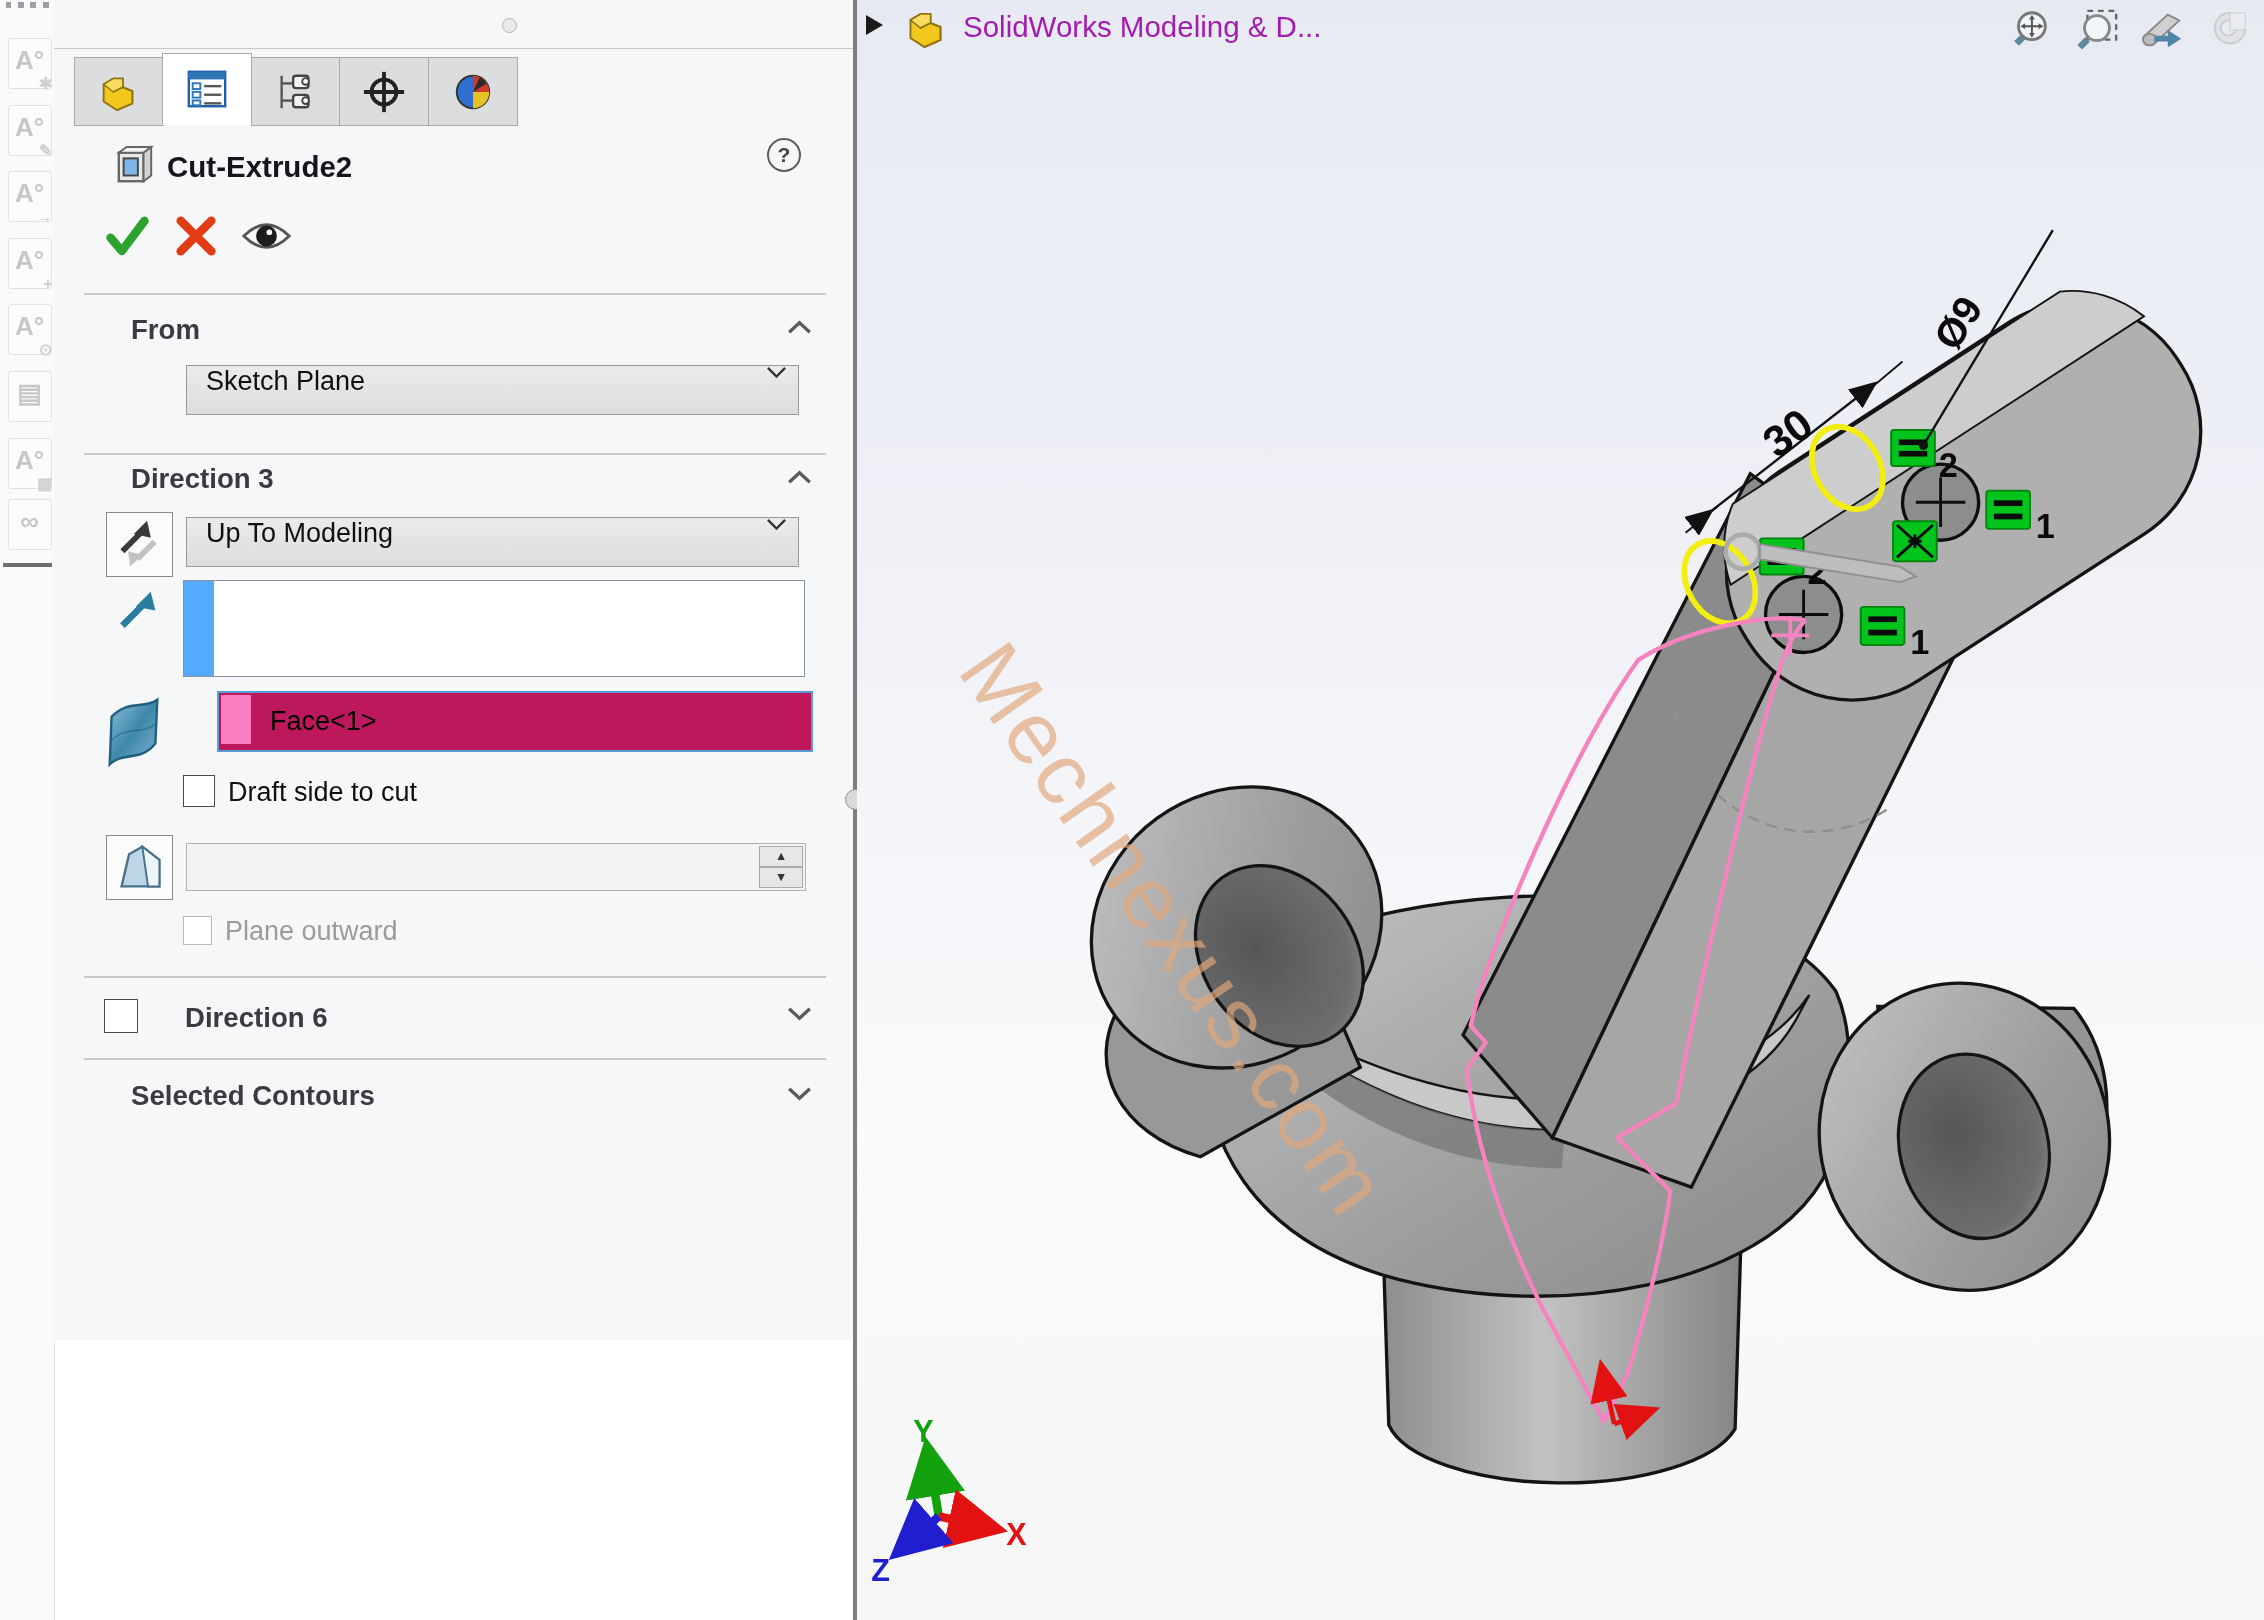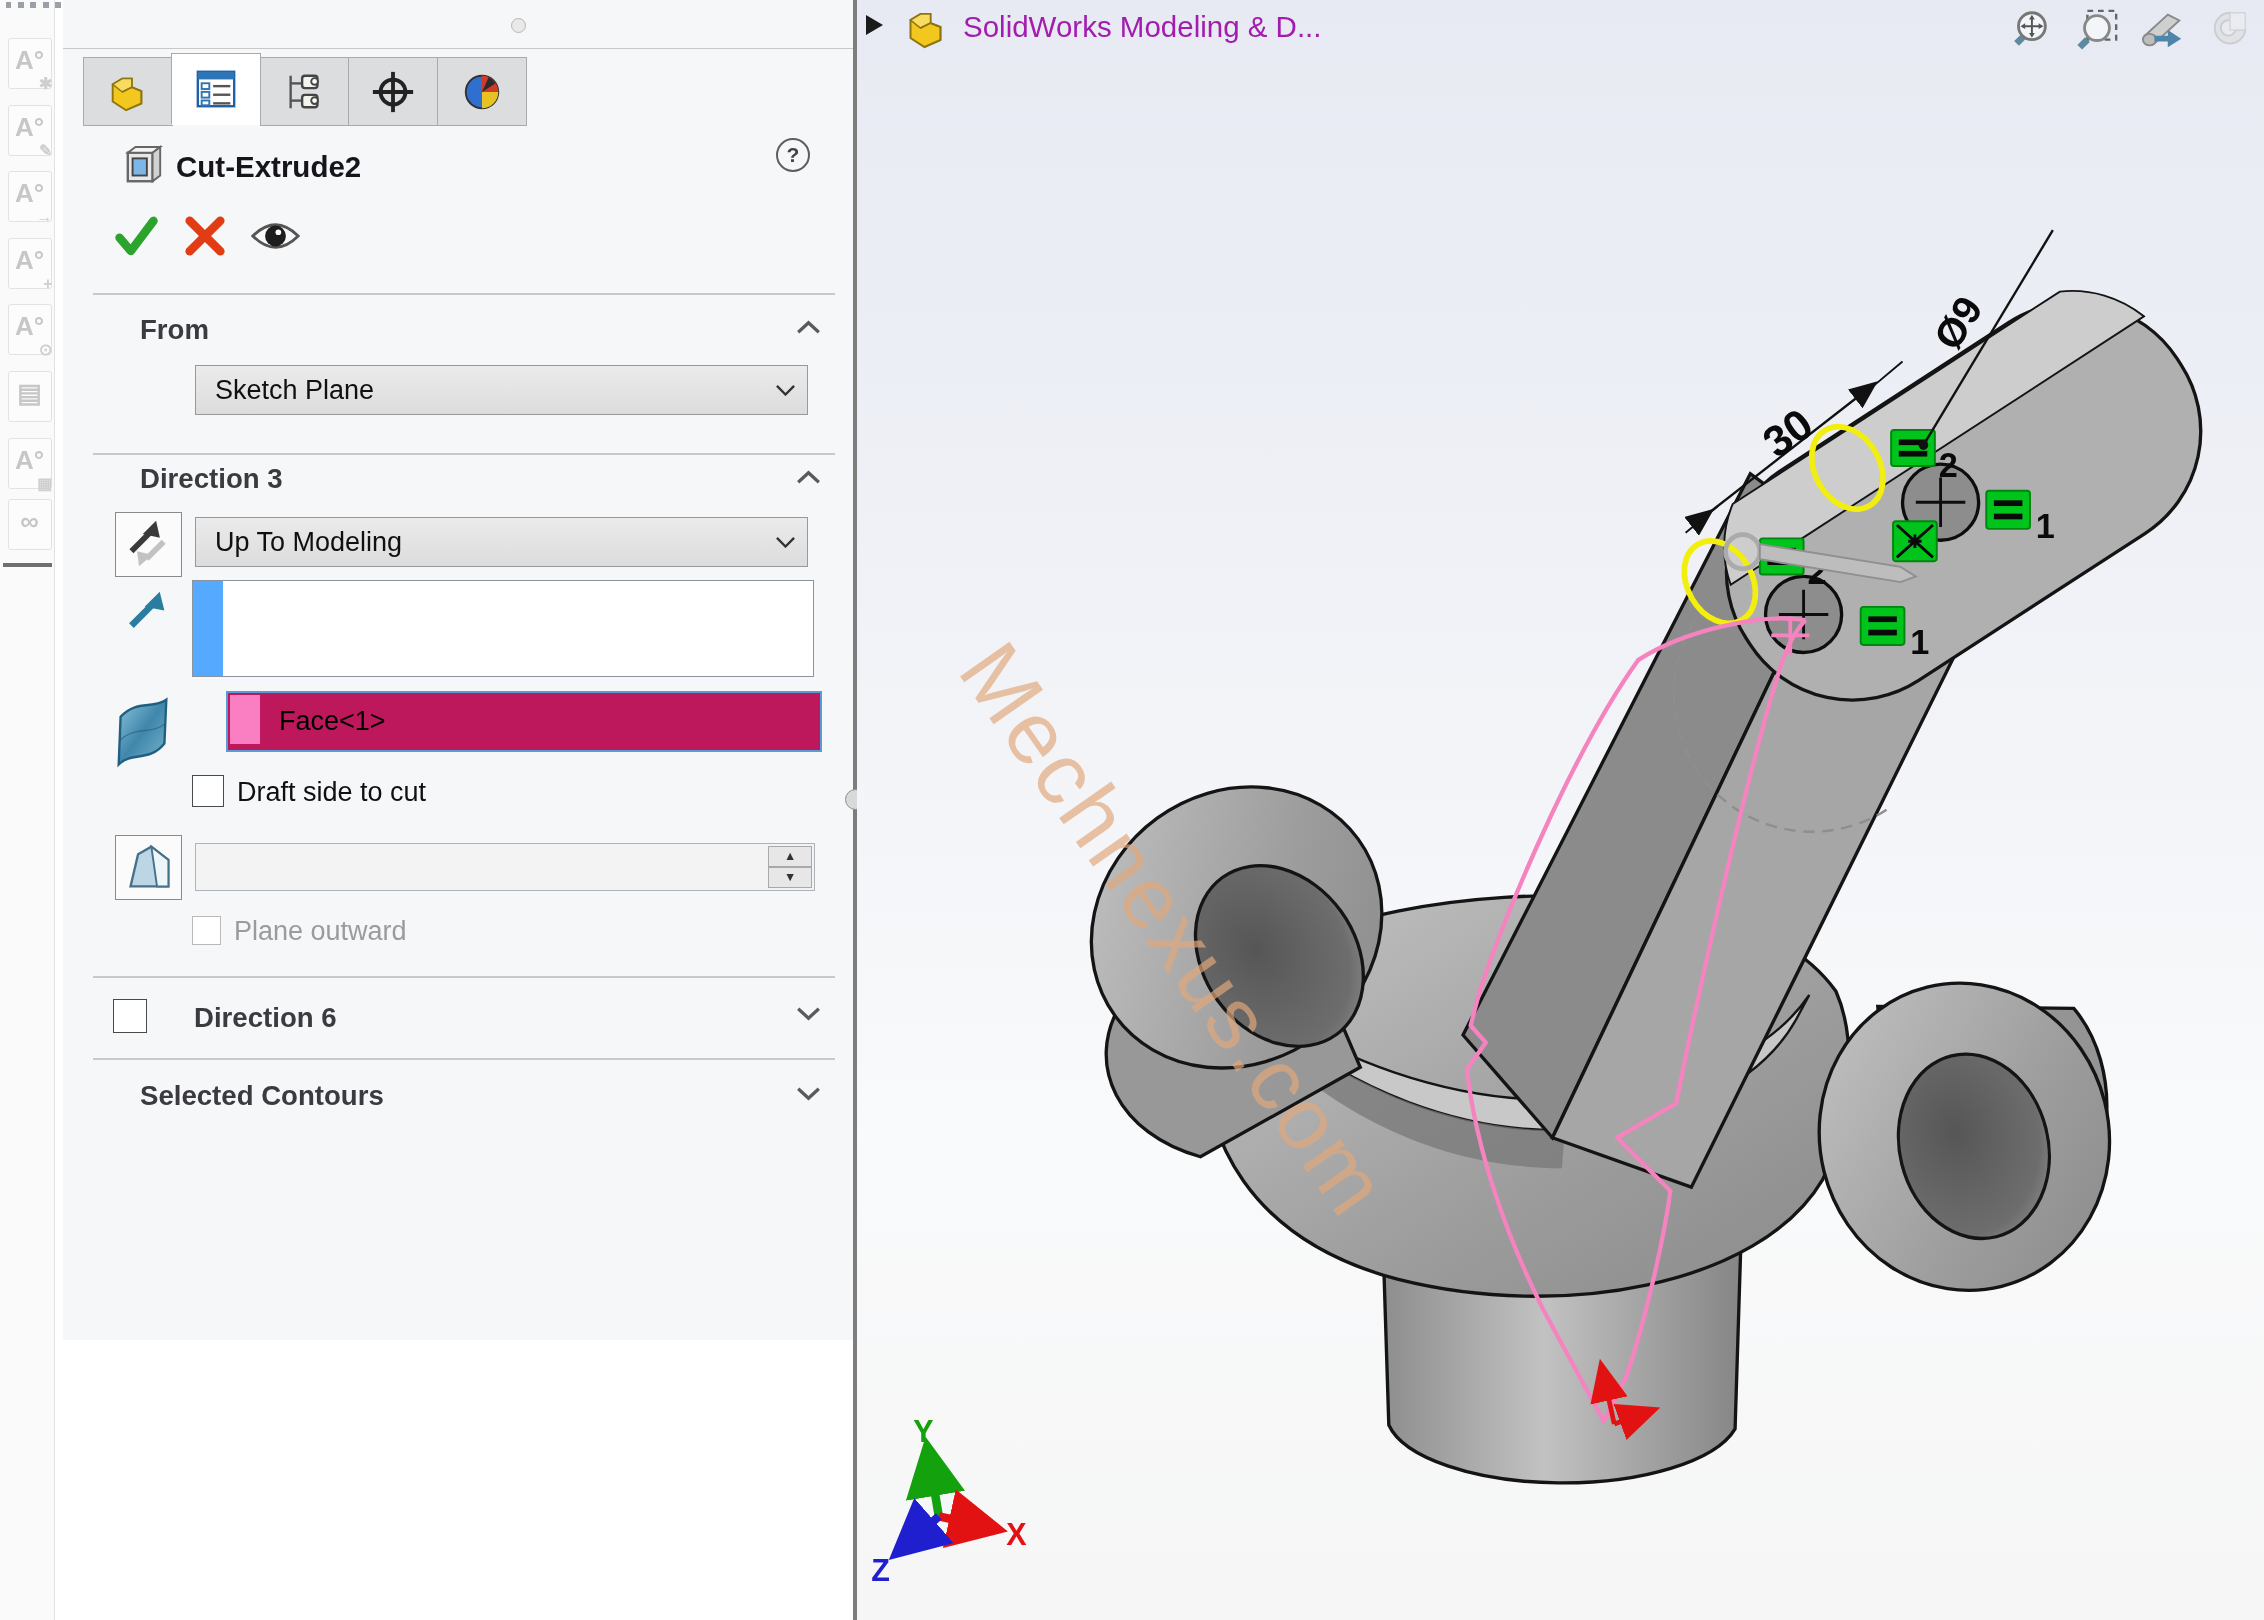--- a/index.html
+++ b/index.html
@@ -9,34 +9,34 @@
   
   #rail{left:0;top:0;width:54px;height:1621px;background:#fafafa;border-right:1px solid #e3e3e3;}
   .rail-dots{left:5.7px;top:1.9px;width:105px;height:9.5px;display:flex;gap:6.7px;}
   .rail-dots i{width:5.7px;height:5.7px;background:#9aa0a6;display:block;}
   .rail-tool{left:7.6px;width:42px;height:49px;color:#c7c7c7;text-align:center;
              font-size:26px;font-weight:bold;line-height:42px;position:absolute;
              border:1px solid #e2e2e2;border-radius:2.9px;background:#fcfcfc;}
   .rail-tool .sub{position:absolute;right:-1.9px;bottom:-3.8px;font-size:16px;line-height:16px;color:#cfcfcf;}
   .rail-divider{left:2.9px;top:563px;width:49px;height:3.8px;background:#6f6f6f;}
   
-  #panel{left:63px;top:0;width:799px;height:1340px;background:#f6f7f8;}
+  #panel{left:54px;top:0;width:799px;height:1340px;background:#f6f7f8;}
   .topline{left:76px;top:10.5px;width:2189px;height:1px;background:#d8d8d8;}
   .panel-handle{left:448px;top:18px;width:13.3px;height:13.3px;border-radius:50%;
                 border:1.9px solid #b5b5b5;background:#e9e9e9;}
   .tab{top:57px;width:88px;height:67px;background:#dbdddf;border:1px solid #a8aaac;
        display:flex;align-items:center;justify-content:center;}
   .tab.active{background:#ffffff;border-bottom-color:#ffffff;top:53px;height:70px;}
   .hdr-title{left:113px;top:150px;font-size:29.5px;font-weight:bold;color:#15151b;}
   .help-circle{left:713px;top:138px;width:30px;height:30px;border:2.9px solid #5e5e5e;border-radius:50%;
                color:#444;font-size:21px;font-weight:bold;text-align:center;line-height:30px;}
   .divider{left:29.5px;width:742px;height:1.9px;background:#c6cacd;}
   .group-label{font-size:27.6px;font-weight:bold;color:#3a3a40;margin-left:28px;}
   .combo{left:132px;width:611px;height:48px;background:linear-gradient(#ebebeb,#dcdcdc);
-         border:1.9px solid #999;display:flex;align-items:center;}
+         border:1.9px solid #999;display:flex;}
   .combo span{margin-left:19px;font-size:27px;color:#101010;}
   .combo svg{position:absolute;right:11.4px;}
   .sq-btn{left:52px;width:65px;height:63px;background:#fbfbfb;border:1.9px solid #8a8a8a;
           display:flex;align-items:center;justify-content:center;}
   .selbox{left:129px;width:620px;height:95px;background:#fff;border:1.9px solid #8a93a0;}
   .selbox .bar{position:absolute;left:0;top:0;width:30px;height:100%;background:#55aaff;}
   .facebox{left:163px;width:592px;height:57px;background:#be185d;border:2.9px solid #5b9bd5;
            display:flex;align-items:center;}
   .facebox .bar{position:absolute;left:1.9px;top:1.9px;width:30px;height:49px;background:#fa7fc2;}
   .facebox span{margin-left:51px;font-size:27px;color:#000;}

